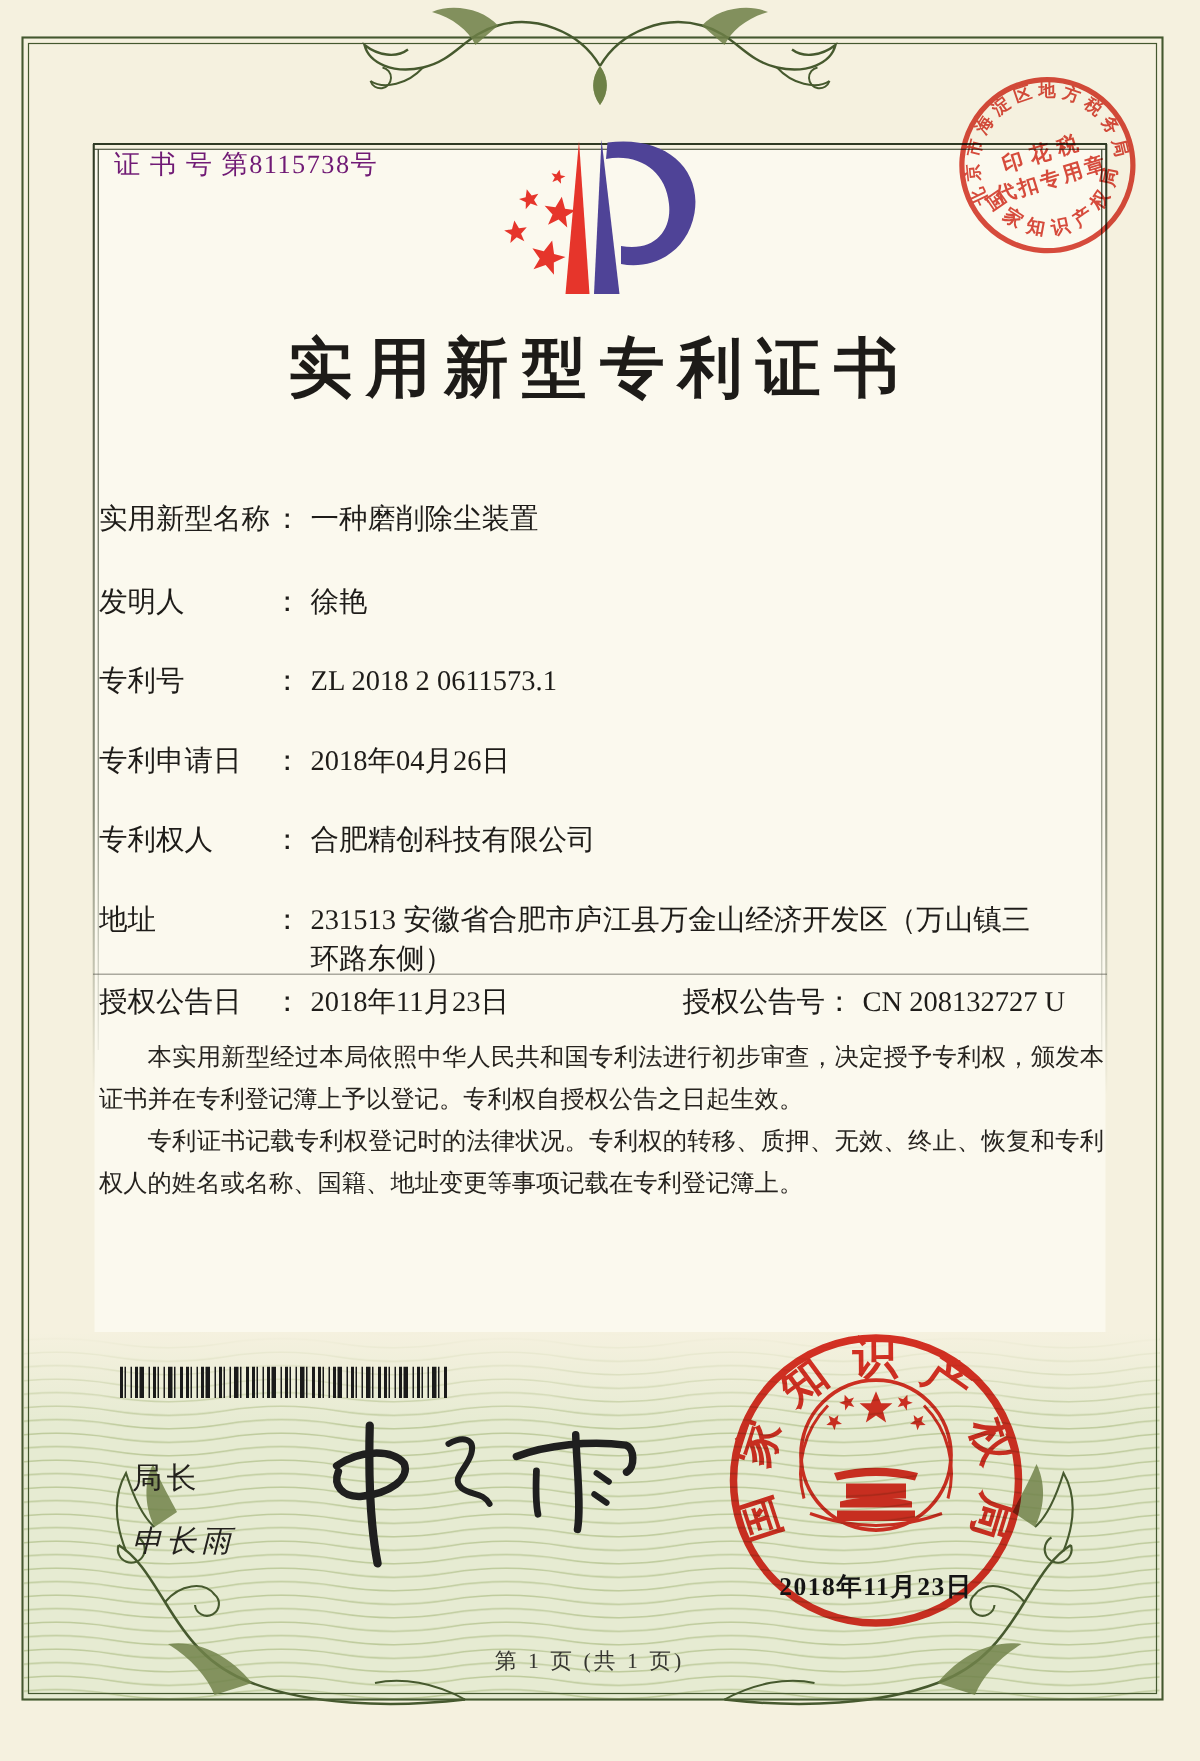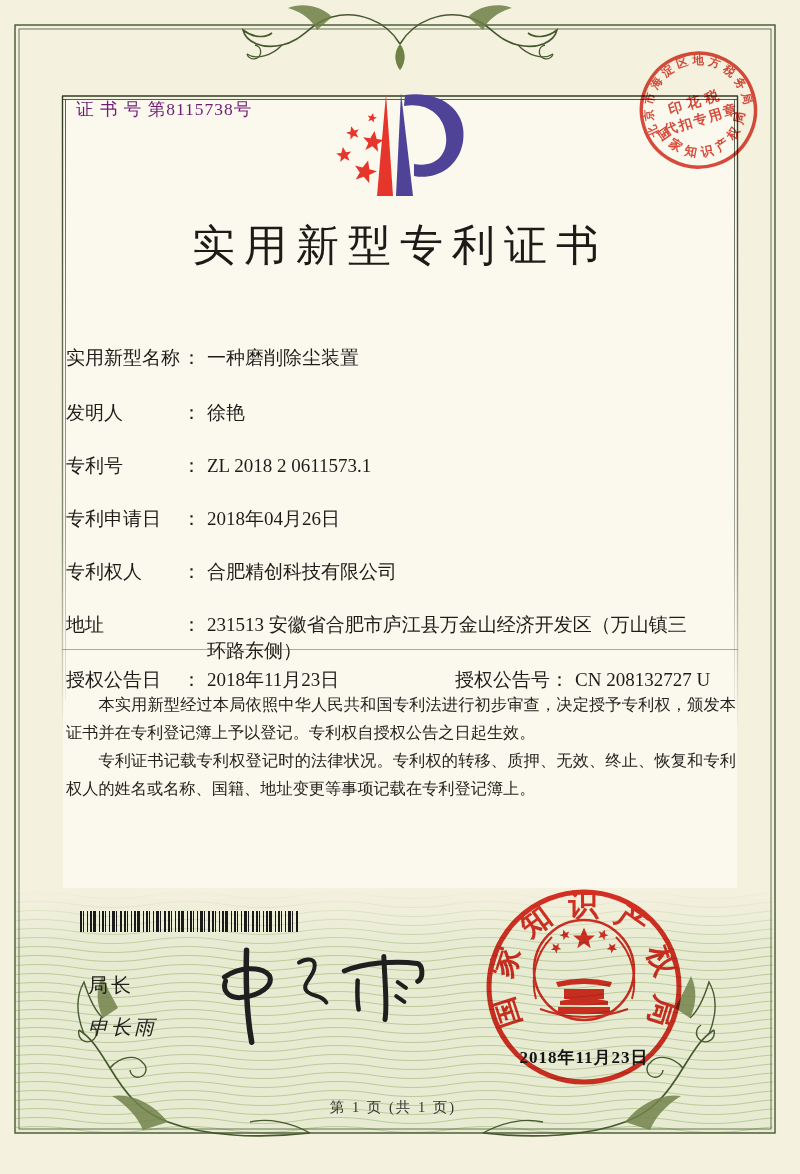--- a/index.html
+++ b/index.html
@@ -1,23 +1,23 @@
 <!DOCTYPE html>
 <html><head>
 <meta charset="utf-8">
 <style>
   html,body{margin:0;padding:0;}
   body{font-family:"Liberation Serif","DejaVu Serif",serif;}
   #page{position:relative;width:800px;height:1174px;background:#f5f1df;overflow:hidden;}
   #bg{position:absolute;left:0;top:0;}
   .abs{position:absolute;}
   #certno{left:76px;top:97px;font-size:17.5px;color:#701a75;letter-spacing:1px;}
-  #title{left:0;top:217px;width:800px;text-align:center;font-size:43px;font-weight:normal;
+  #title{left:0;top:217px;width:800px;text-align:center;font-size:43px;font-weight:bold;
          letter-spacing:9px;color:#1d1b18;}
-  .row{position:absolute;left:66px;font-size:19px;color:#1e1c19;line-height:26px;white-space:nowrap;margin-top:11px;}
+  .row{position:absolute;left:66px;font-size:19px;color:#1e1c19;line-height:26px;white-space:nowrap;}
   .flabel{display:inline-block;width:116px;text-align:justify;height:26px;overflow:hidden;vertical-align:top;}
   .flabel::after{content:"";display:inline-block;width:100%;}
   .colon{margin-right:6px;}
   .addr-val{display:inline-block;width:498px;vertical-align:top;white-space:normal;line-height:26px;}
   #sepline{left:62px;top:649px;width:676px;height:1px;background:rgba(90,90,78,0.5);}
   #bodytext{left:66px;top:691px;width:670px;font-size:16.2px;line-height:28px;color:#26231f;
             text-align:justify;}
   #bodytext p{margin:0;text-indent:2em;}
   #juzhang{left:88px;top:972px;font-size:20px;color:#23211d;letter-spacing:3px;}
   #juname{left:88px;top:1014px;font-size:20px;color:#23211d;letter-spacing:3px;font-style:italic;}

